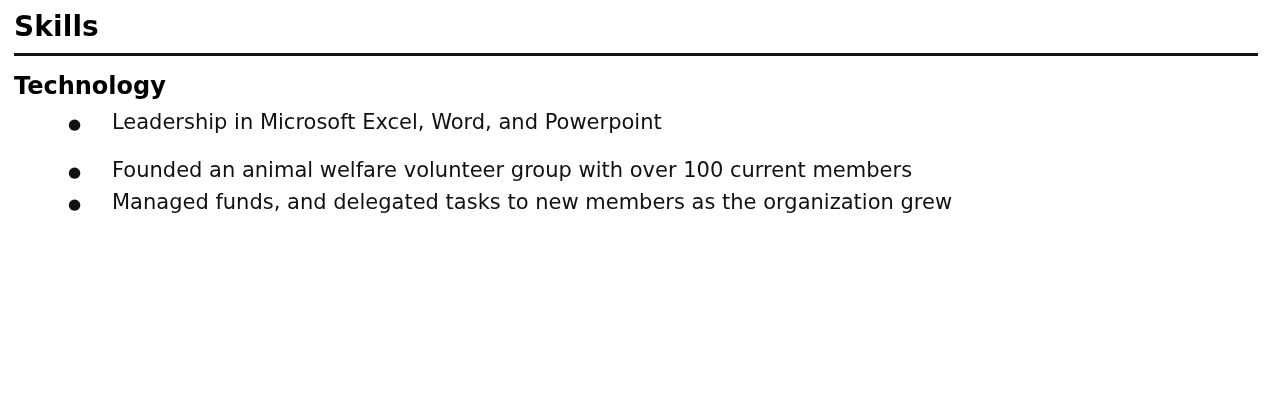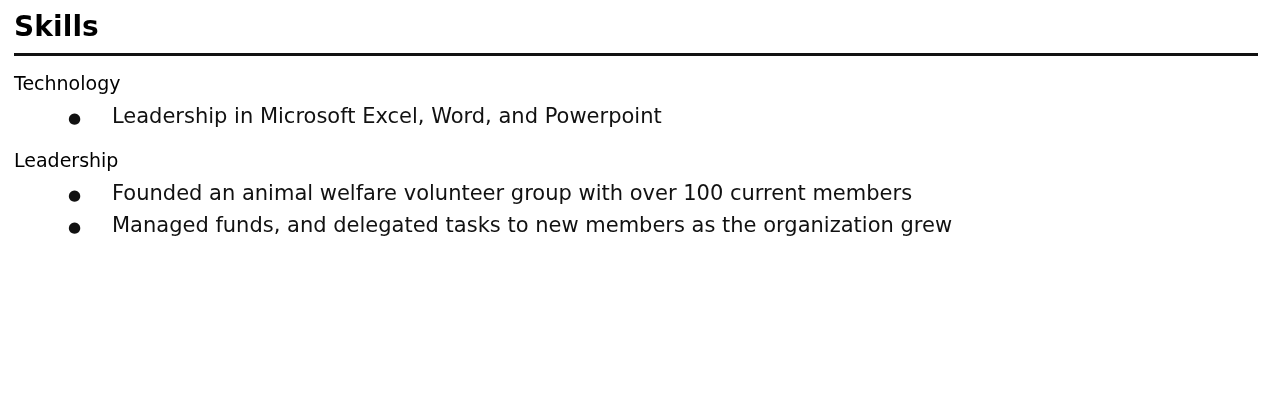--- a/index.html
+++ b/index.html
@@ -29,22 +29,22 @@
     margin: 0 0 10px 0;
     color: #000000;
   }
   .section-rule {
     height: 3px;
     background: #111111;
     width: 1244px;
     margin: 0 0 16px 0;
   }
   .subsection-title {
-    font-size: 19px;
-    font-weight: normal;
+    font-size: 24px;
+    font-weight: bold;
     color: #000000;
     margin: 0 0 6px 0;
     line-height: 1.2;
   }
   .bullet-list {
     list-style: none;
     margin: 0 0 18px 0;
     padding: 0;
   }
   .bullet-item {
@@ -85,21 +85,20 @@
     <h2 class="subsection-title">Technology</h2>
     <ul class="bullet-list">
       <li class="bullet-item">
         <span class="bullet-dot">●</span>
         <span class="bullet-text">Leadership in Microsoft Excel, Word, and Powerpoint</span>
       </li>
     </ul>
   </div>
 
   <div class="group-leadership">
-    <h2 class="subsection-title">Leadership</h2>
     <ul class="bullet-list">
       <li class="bullet-item">
         <span class="bullet-dot">●</span>
         <span class="bullet-text">Founded an animal welfare volunteer group with over 100 current members</span>
       </li>
       <li class="bullet-item">
         <span class="bullet-dot">●</span>
         <span class="bullet-text">Managed funds, and delegated tasks to new members as the organization grew</span>
       </li>
     </ul>

